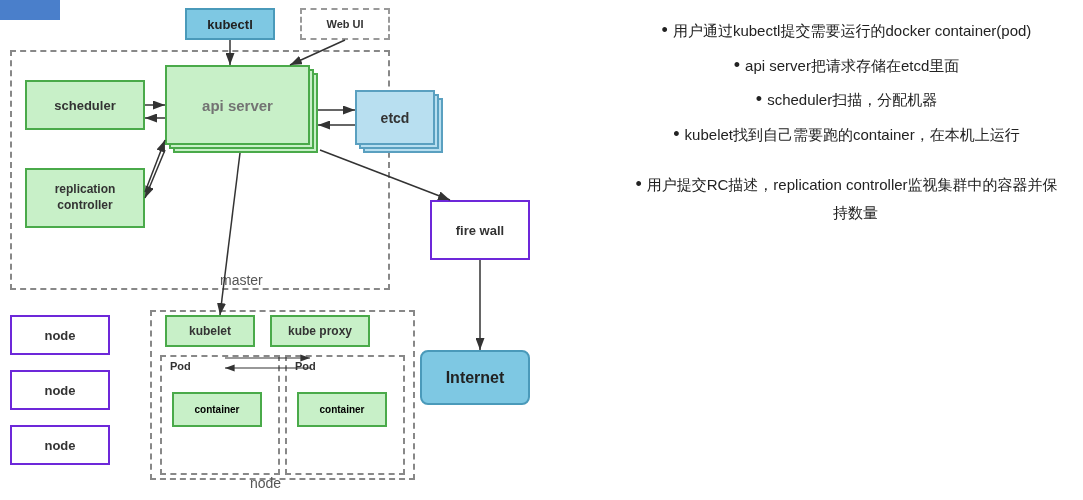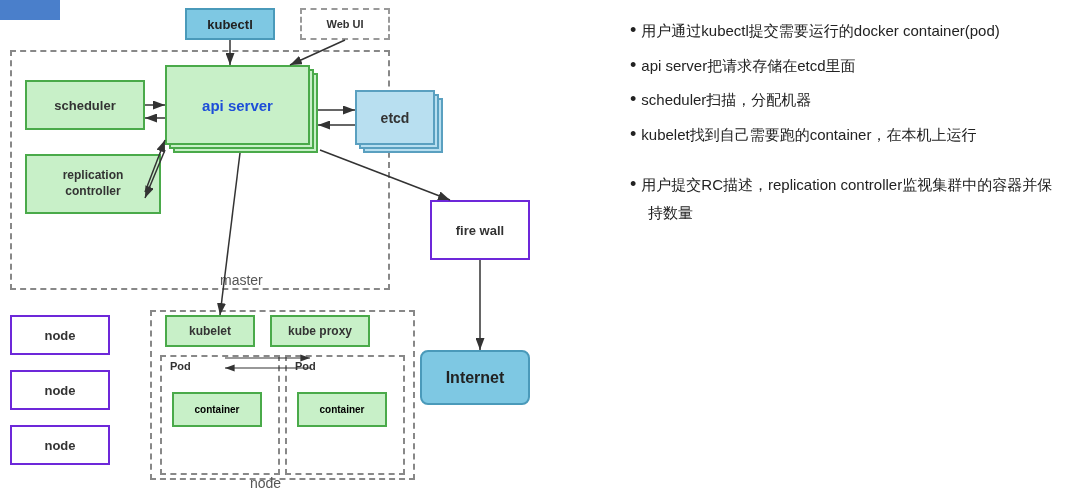--- a/index.html
+++ b/index.html
@@ -27,20 +27,21 @@
     .text-area {
       flex: 1;
       padding: 15px 20px;
       font-size: 15px;
       line-height: 1.7;
       color: #222;
     }
     .text-area ul {
       list-style: none;
       padding: 0;
+      text-align: center;
     }
     .text-area ul li {
       margin-bottom: 4px;
       padding-left: 18px;
       text-indent: -18px;
     }
     .text-area ul li::before {
       content: "• ";
       font-size: 18px;
     }
@@ -129,22 +130,22 @@
       color: #555;
     }
     
     #scheduler-box {
       left: 25px; top: 80px;
       width: 120px; height: 50px;
       font-size: 13px;
     }
     
     #replication-box {
-      left: 25px; top: 154px;
-      width: 136px; height: 60px;
+      left: 25px; top: 168px;
+      width: 120px; height: 60px;
       font-size: 12px;
       line-height: 1.3;
     }
     
     #api-server-stack {
       left: 165px; top: 65px;
     }
     
     #etcd-stack {
       left: 355px; top: 90px;
@@ -266,21 +267,21 @@
     </div>
 
     <div id="replication-box" class="box box-green" style="white-space:pre-line;">
       <span style="white-space:pre-line;">replication
 controller</span>
     </div>
 
     <div id="api-server-stack" class="stack-wrapper">
       <div class="stack-card" style="width:145px;height:80px;top:8px;left:8px;"></div>
       <div class="stack-card" style="width:145px;height:80px;top:4px;left:4px;"></div>
-      <div class="stack-card" style="width:145px;height:80px;top:0;left:0; display:flex;align-items:center;justify-content:center;font-size:15px;font-weight:bold;color:#1d4ed8;">
+      <div class="stack-card" style="width:145px;height:80px;top:0;left:0; display:flex;align-items:center;justify-content:center;font-size:15px;font-weight:bold;color:#737373;">
         <span>api server</span>
       </div>
     </div>
 
     <div id="etcd-stack" class="stack-wrapper">
       <div style="position:absolute;width:80px;height:55px;top:8px;left:8px;border:2px solid #5aa0c0;background:#b8dff0;"></div>
       <div style="position:absolute;width:80px;height:55px;top:4px;left:4px;border:2px solid #5aa0c0;background:#b8dff0;"></div>
       <div style="position:absolute;width:80px;height:55px;top:0;left:0;border:2px solid #5aa0c0;background:#b8dff0;display:flex;align-items:center;justify-content:center;font-size:14px;font-weight:bold;color:#333;">
         <span>etcd</span>
       </div>

